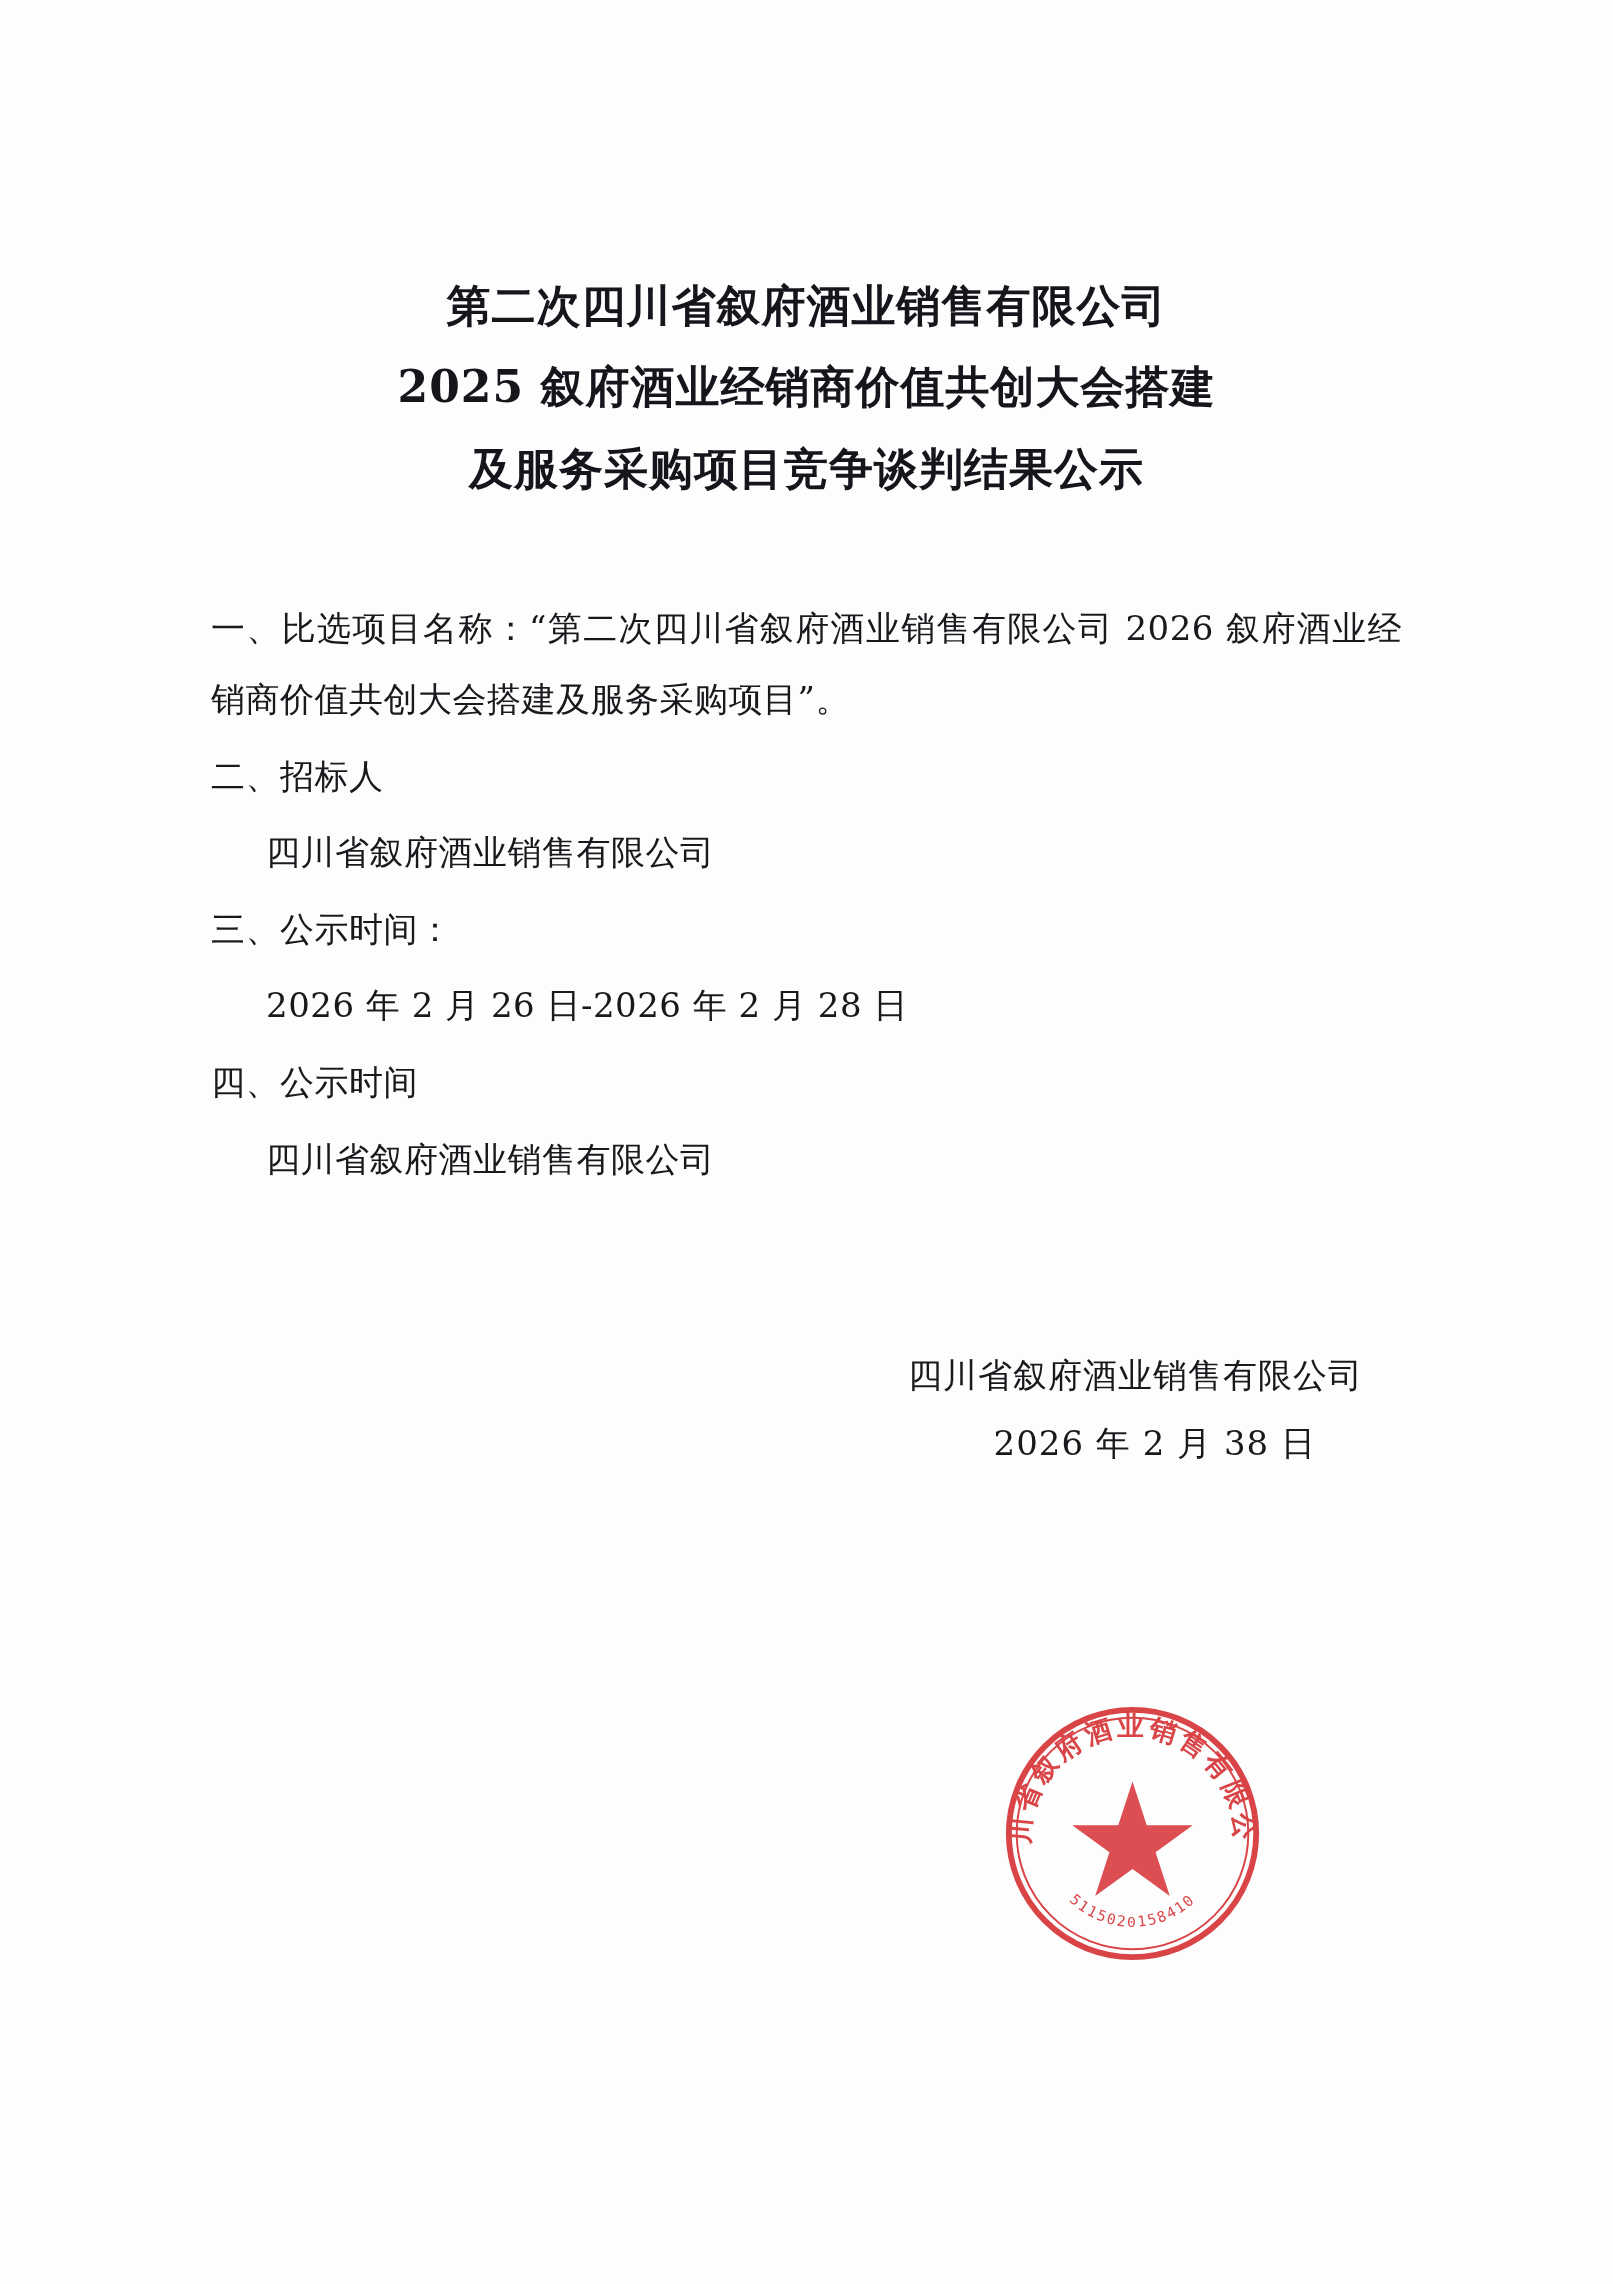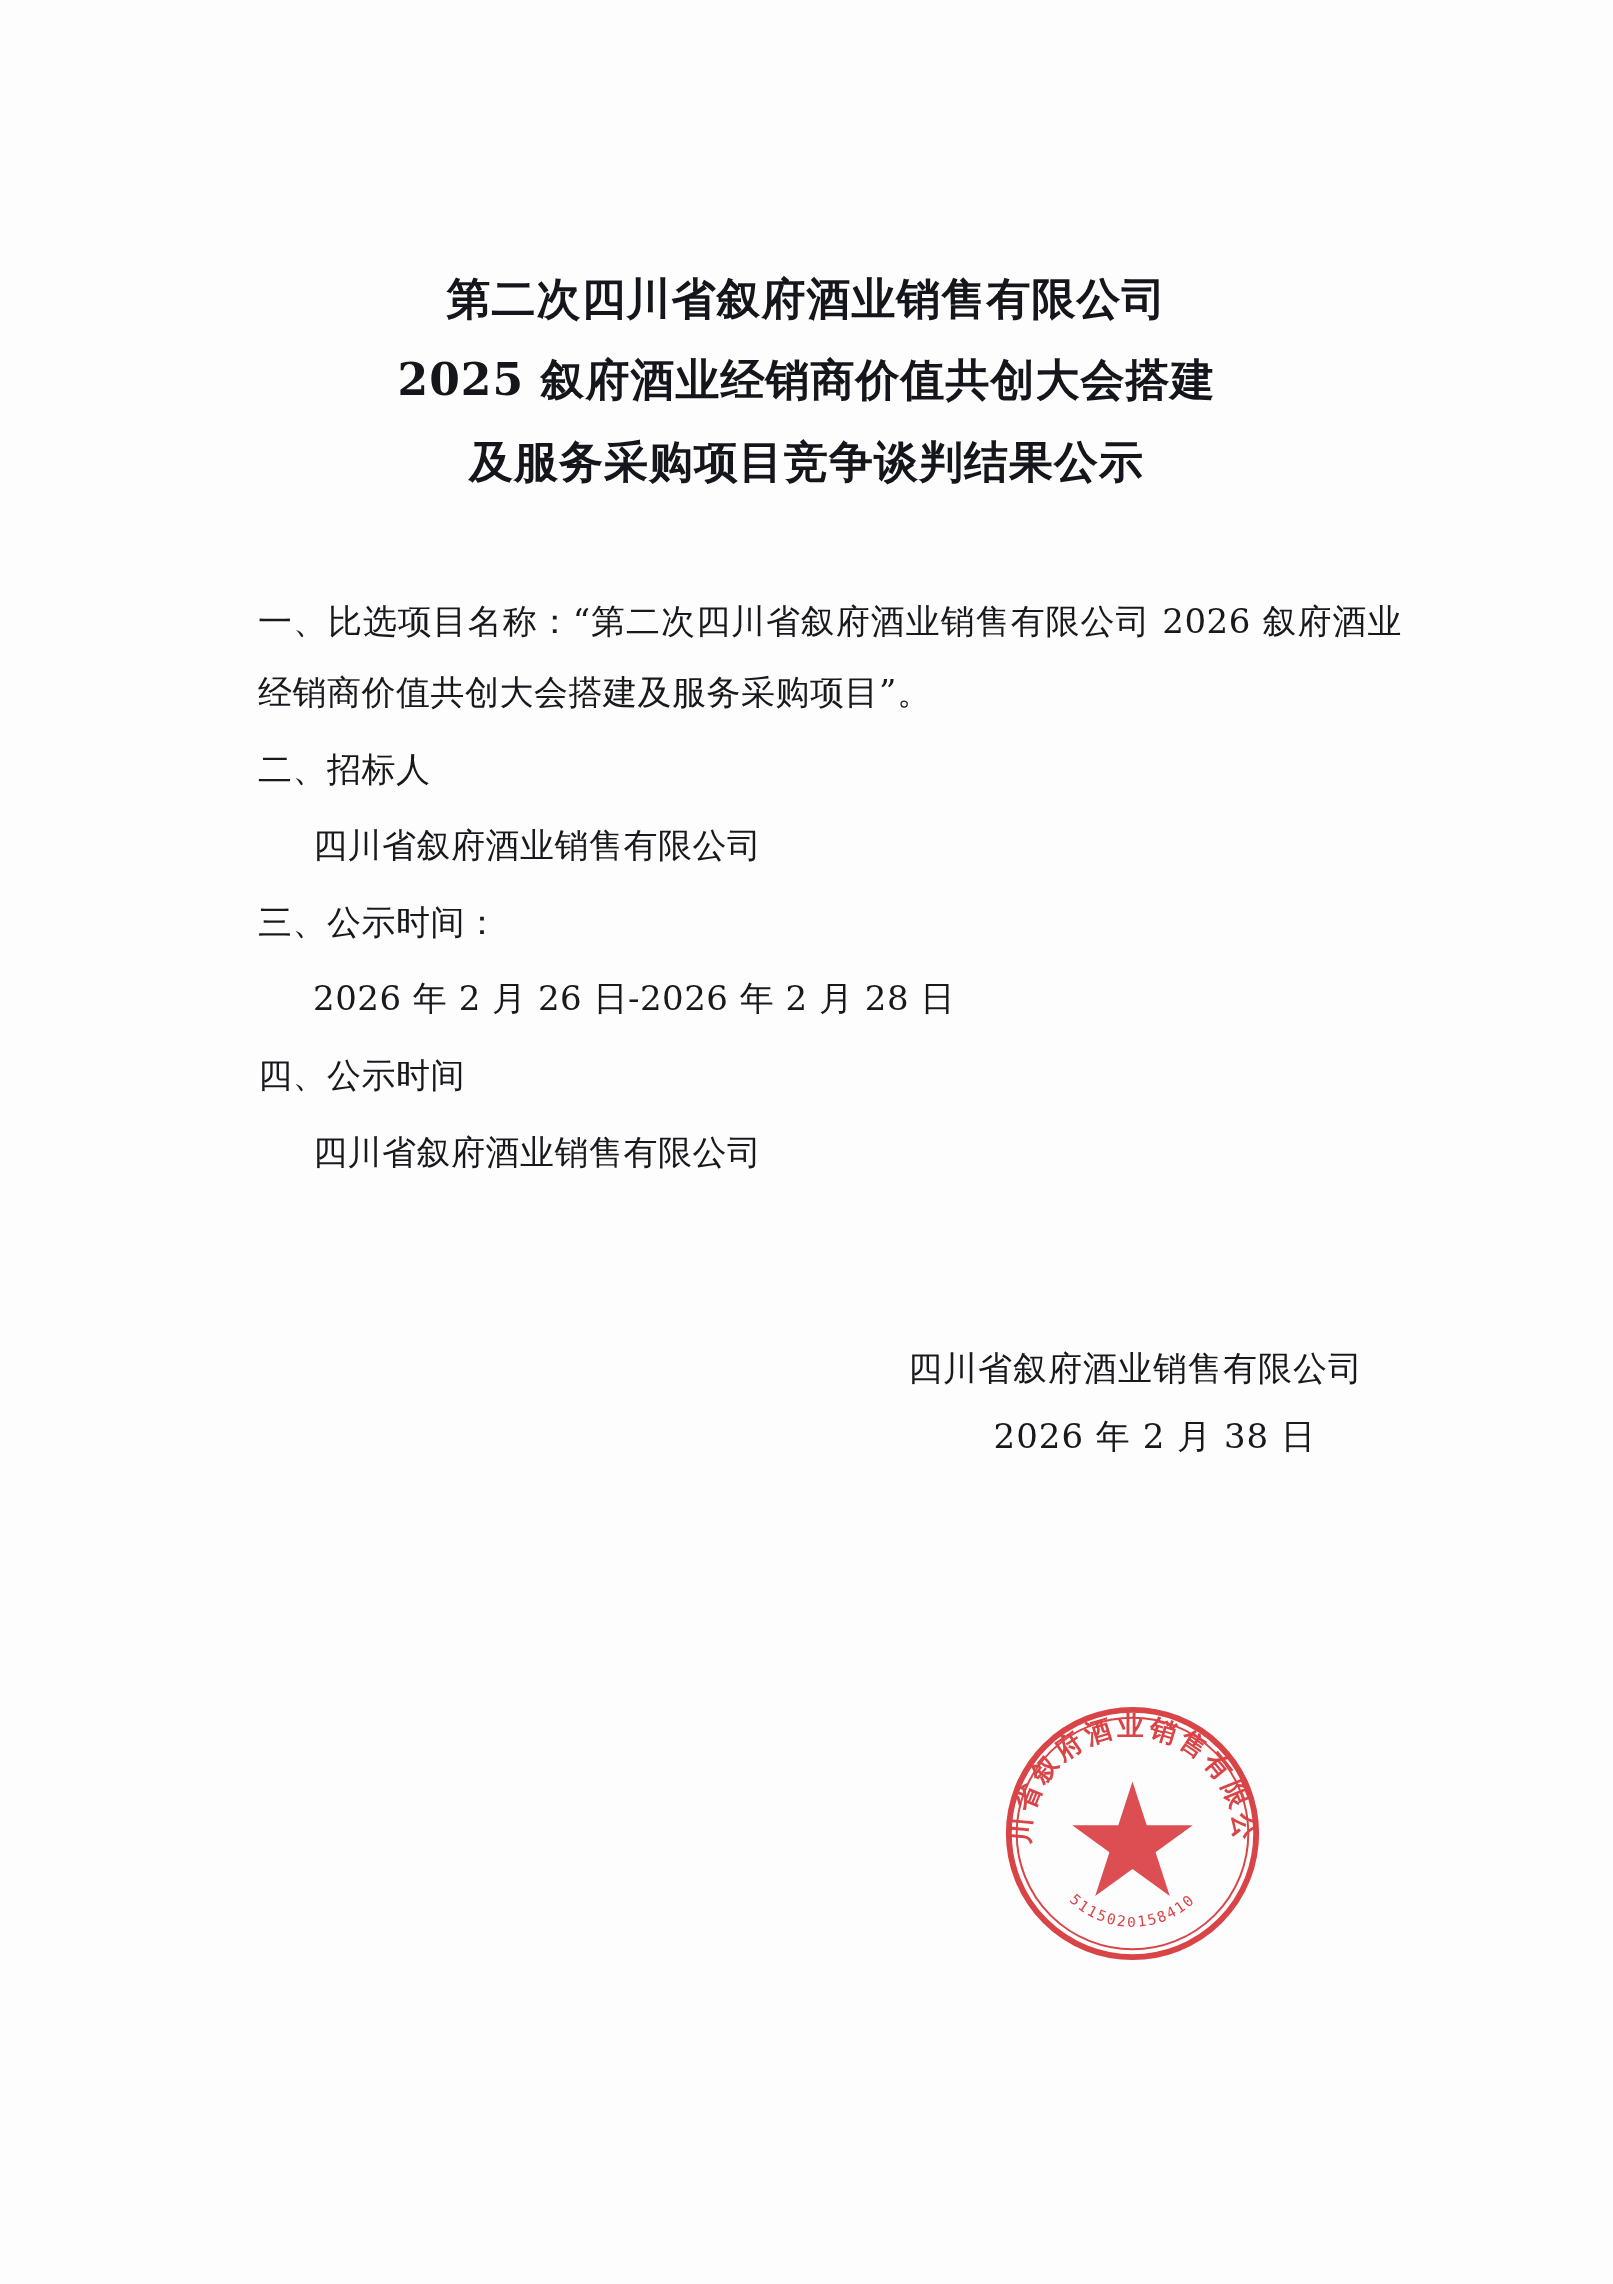--- a/index.html
+++ b/index.html
@@ -16,40 +16,39 @@
     overflow: hidden;
   }
   .page {
     position: absolute;
     inset: 0;
     background: #fdfdfd;
   }
   .doc {
     position: absolute;
     left: 211px;
-    top: 258px;
+    top: 265px;
     width: 1191px;
   }
   .title-block {
     text-align: center;
     font-weight: bold;
     font-size: 44px;
     line-height: 1.85;
     letter-spacing: 1px;
     color: #14161c;
   }
   .title-line {
     white-space: nowrap;
   }
   .body-block {
     margin-top: 84px;
     font-size: 34px;
     line-height: 2.08;
     color: #18191d;
-    margin-left: 47px;
   }
   .para {
     margin: 0 0 5.9px 0;
     text-align: justify;
     letter-spacing: 0.5px;
   }
   .para.indent {
     text-indent: 0;
     padding-left: 55px;
   }

